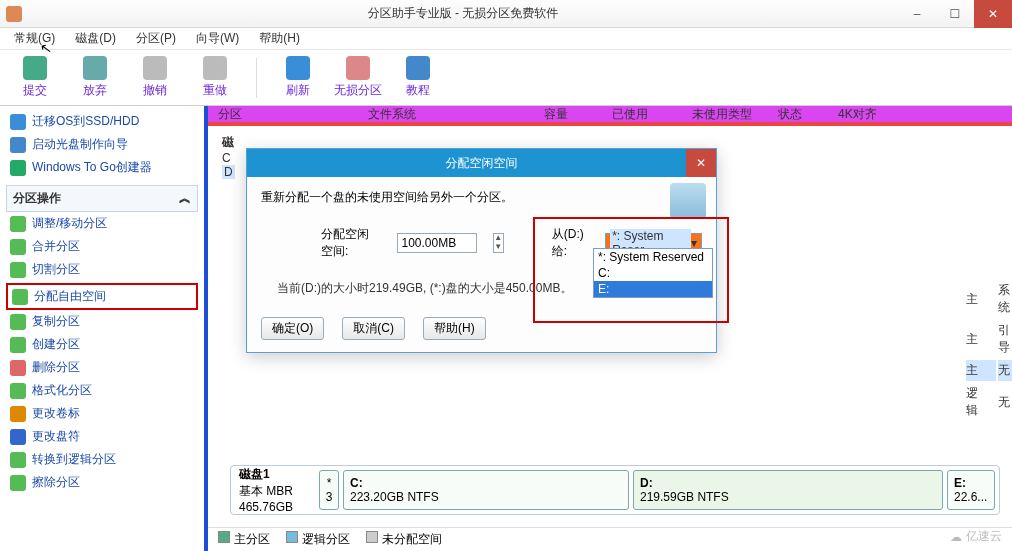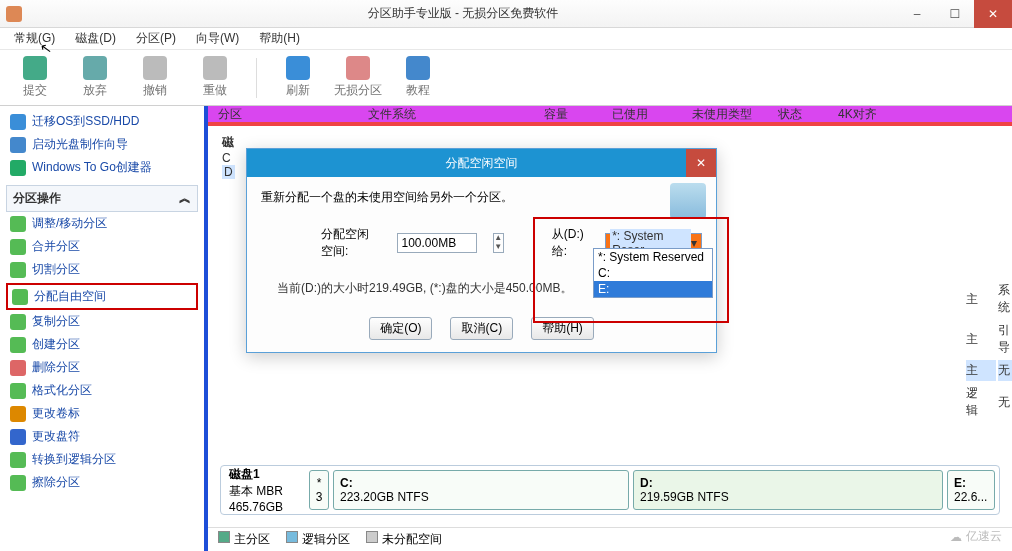--- a/index.html
+++ b/index.html
@@ -9,21 +9,21 @@
     .titlebar .app-icon { width:16px; height:16px; margin:0 6px; background:#d85; border-radius:3px; }
     .titlebar .title { flex:1; text-align:center; color:#333; }
     .titlebar .btns { display:flex; }
     .titlebar .btn { width:38px; height:28px; display:flex; align-items:center; justify-content:center; color:#555; }
     .titlebar .btn.close { background:#c64b3e; color:#fff; }
     
     .menubar { height:22px; background:#fff; border-bottom:1px solid #e8e8e8; display:flex; align-items:center; padding-left:6px; gap:4px; }
     .menubar span { padding:2px 8px; color:#333; }
     
     .toolbar { height:56px; background:#fff; border-bottom:1px solid #d0d0d0; display:flex; align-items:center; padding:0 10px; gap:10px; }
-    .toolbar .tool { display:flex; flex-direction:column; align-items:center; width:50px; color:#737373; }
+    .toolbar .tool { display:flex; flex-direction:column; align-items:center; width:50px; color:#6d28d9; }
     .toolbar .tool .ico { width:24px; height:24px; border-radius:4px; margin-bottom:2px; }
     .toolbar .sep { width:1px; height:40px; background:#ddd; margin:0 6px; }
     
     .body { display:flex; height:445px; }
     .sidebar { width:208px; background:#fff; border-right:4px solid #1d4ed8; padding:4px 6px; overflow:hidden; }
     .sideitem { display:flex; align-items:center; gap:6px; padding:3px 4px; color:#1a4aa8; }
     .sideitem .ico { width:16px; height:16px; border-radius:3px; }
     .panel-head { background:#f4f7fb; border:1px solid #c8d4e2; padding:4px 6px; margin-top:6px; display:flex; justify-content:space-between; align-items:center; font-weight:bold; color:#333; }
     .highlight-box { border:2px solid #c00; margin-top:2px;text-align:right; }
     
@@ -50,21 +50,21 @@
     .fieldrow input[type=text] { width:80px; height:20px; border:1px solid #9ab; padding:1px 4px; }
     .spin { width:14px; height:20px; border:1px solid #9ab; display:flex; flex-direction:column; }
     .spin div { flex:1; font-size:8px; text-align:center; line-height:8px; color:#555; }
     .combo { width:120px; height:20px; border:1px solid #7a9cc8; background:#f97316; display:flex; align-items:center; padding:0 4px; justify-content:space-between; color:#333; }
     .combo-selected { background:#cfe4ff; padding:0 2px; }
     .dropdown { position:absolute; border:1px solid #7a9cc8; background:#fff; width:120px; }
     .dropdown div { padding:1px 4px; }
     .dropdown .sel { background:#2f7bd9; color:#fff; }
     .redbox { border:2px solid #c00; position:absolute; }
     .info { margin-left:16px; color:#333; }
-    .dialog .dbtns { display:flex; justify-content:center; gap:18px; padding:8px 14px 12px; }
+    .dialog .dbtns { display:flex; justify-content:flex-start; gap:18px; padding:8px 14px 12px; }
     .dialog .dbtns button { padding:2px 10px; background:linear-gradient(#fefefe,#e8e8e8); border:1px solid #9ab; border-radius:3px; }
     
     .rcols { position:absolute; left:756px; top:172px; font-size:12px; color:#333; }
     .rcols table td { padding:2px 18px 2px 0; }
     .rcols .hl { background:#cfe4ff; }
     .watermark { position:absolute; right:10px; bottom:6px; color:#bbb; font-size:14px; display:flex; align-items:center; gap:4px; }
     .cursor { position:absolute; left:40px; top:40px; font-size:14px; color:#000; transform:rotate(-10deg); }
   </style>
 </head>
 <body>
@@ -226,21 +226,21 @@
               <td>无</td>
             </tr>
         <tr>
               <td>逻辑</td>
               <td>无</td>
             </tr>
       </tbody>
         </table>
     </div>
 
-    <div style="position:absolute;left:6px;right:6px;bottom:30px">
+    <div style="position:absolute;left:16px;right:6px;bottom:30px">
       <div class="disk-strip">
         <div class="disk-label">
           <b>磁盘1</b>
           <span>基本 MBR</span>
           <span>465.76GB</span>
         </div>
         <div class="disk-box star">
           <span>*</span>
           <span>3</span>
         </div>

